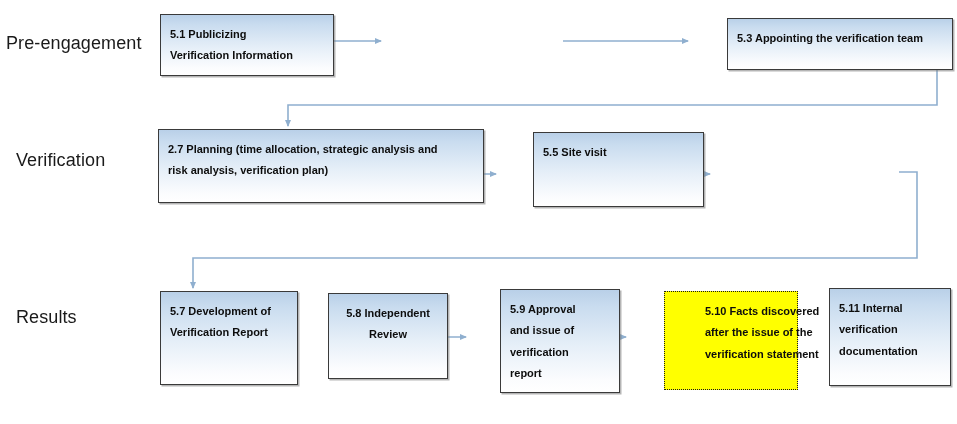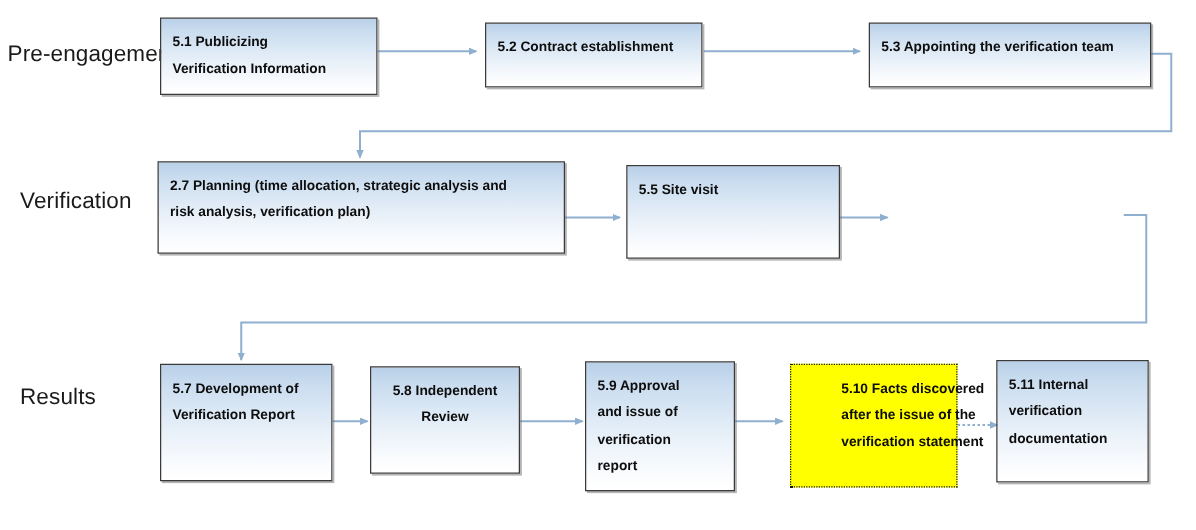--- a/index.html
+++ b/index.html
@@ -40,20 +40,21 @@
     box-sizing: border-box;
     border: 1.5px solid #3a3a3a;
     background: linear-gradient(to bottom, #b9d0e8 0%, #c9dcef 16%, #e6eff8 55%, #fbfcfe 88%, #ffffff 100%);
     box-shadow: 1.5px 1.5px 0 rgba(120,120,120,0.55);
     font-family: "Liberation Sans", sans-serif;
     font-size: 11px;
     font-weight: bold;
     color: #0d0d0d;
     padding: 9px 9px 6px 9px;
     line-height: 1.95;
+    margin-left: 32px;
   }
   .node.highlight {
     background: #ffff00;
     border: 1.5px dotted #1a1a1a;
     box-shadow: none;
     line-height: 1.95;
     padding-left: 40px;
   }
   .node .line {
     display: block;
@@ -102,23 +103,20 @@
 
   <div class="row-label" style="left:6px; top:33px;">Pre-engagement</div>
   <div class="row-label" style="left:16px; top:150px;">Verification</div>
   <div class="row-label" style="left:16px; top:307px;">Results</div>
 
   <div class="node" style="left:128px; top:14px; width:174px; height:62px;">
     <span class="line">5.1 Publicizing</span>
     <span class="line">Verification Information</span>
   </div>
 
-  <div class="node" style="left:388px; top:18px; width:174px; height:52px;">
-    <span class="line">5.2 Contract establishment</span>
-  </div>
 
   <div class="node" style="left:695px; top:18px; width:226px; height:52px;">
     <span class="line">5.3 Appointing the verification team</span>
   </div>
 
   <div class="node" style="left:126px; top:129px; width:326px; height:74px;">
     <span class="line">2.7 Planning (time allocation, strategic analysis and</span>
     <span class="line">risk analysis, verification plan)</span>
   </div>
 

